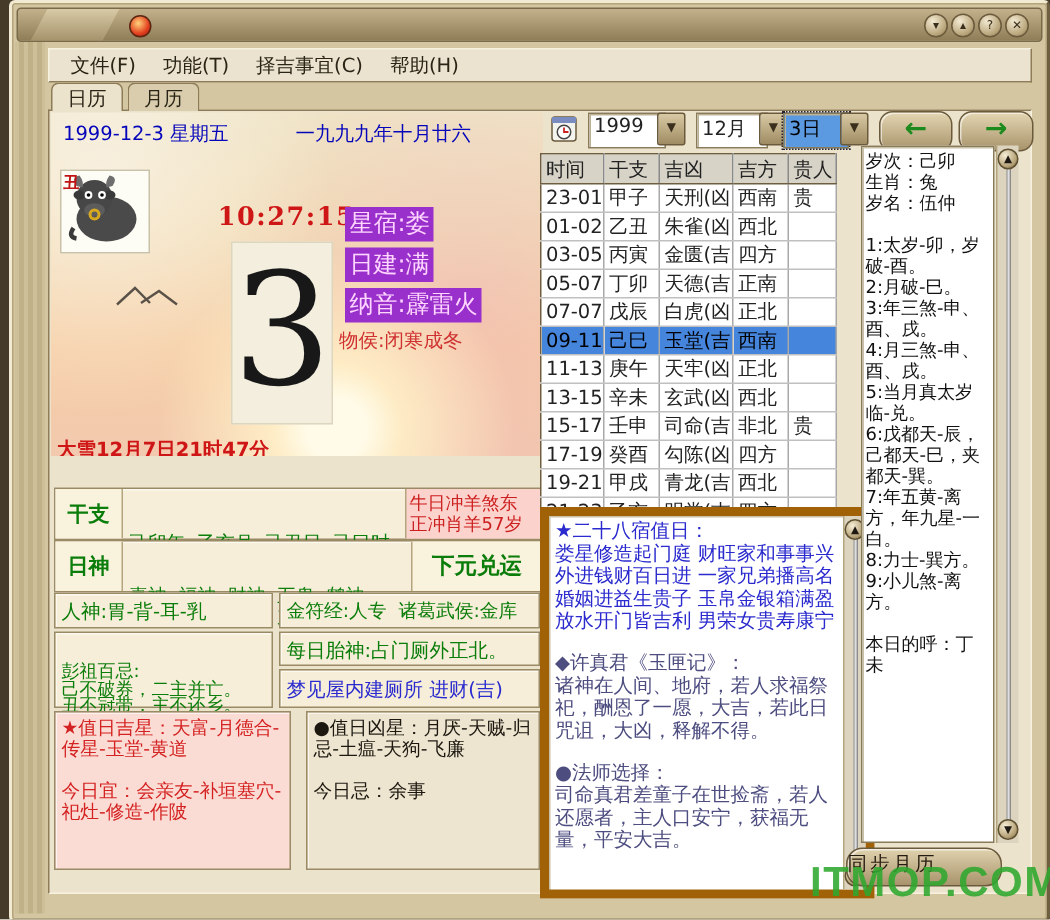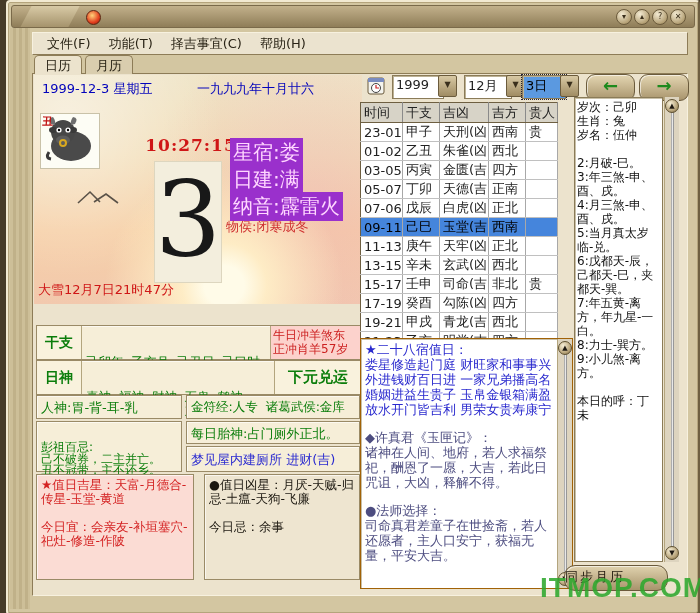--- a/index.html
+++ b/index.html
@@ -44,23 +44,23 @@
   .date-solar{position:absolute;left:8px;top:5px;color:#0404bb}
   .date-lunar{position:absolute;left:163px;top:5px;color:#0404bb}
   .ox-box{position:absolute;left:6px;top:38px;width:58px;height:54px;background:#fdfdf5;
        border:1px solid #c9c2a8}
   .ox-zhi{position:absolute;left:1px;top:0;color:#c01414;font-size:11px;font-weight:bold}
   .clock{position:absolute;left:92px;top:60px;width:130px;text-align:center;color:#cf1616;
        font:bold 17px "DejaVu Serif",serif;letter-spacing:1px}
   .bignum{position:absolute;left:120px;top:86px;width:66px;height:120px;background:#f3eedd;
        border:1px solid #ddd6bf;text-align:center;font-family:"DejaVu Serif",serif;
        font-size:104px;line-height:116px;color:#181818}
-  .ptag{position:absolute;background:#9a30cc;color:#ffd6ff;font-size:20px;padding:1px 3px;white-space:nowrap}
+  .ptag{position:absolute;background:#9a30cc;color:#ffd6ff;font-size:16px;padding:1px 3px;white-space:nowrap}
   .wuhou{position:absolute;left:192px;top:143px;color:#cf3030}
-  .term{position:absolute;left:4px;top:206px;color:#cf1616;font-weight:normal}
+  .term{position:absolute;left:4px;top:216px;color:#cf1616;font-weight:bold}
   
   .ibox{position:absolute;background:#f6eed8;border:1px solid #9a8a66;
         box-shadow:inset 1px 1px 0 rgba(255,255,255,.65)}
   .g{color:#0b7d0b}.pre{white-space:pre-wrap}
   .lblcell{display:flex;align-items:center;justify-content:center;font-weight:bold;font-size:14px;
         color:#0b7d0b;border-right:1px solid #b3a57e;background:#f9f2dd}
   .pinkcell{background:#fcd2cc;color:#cc2020;font-size:12px;line-height:14px;padding:2px 2px;
         border-left:1px solid #b3a57e}
   .rowflex{display:flex;height:100%}
   .midcell{flex:1;padding:1px 4px;font-size:12.5px;line-height:14px}
@@ -75,21 +75,21 @@
         color:#1d8a1d;font-weight:bold;font-size:18px;line-height:22px;
         box-shadow:inset 1px 1px 0 rgba(255,255,255,.6)}
   table.hours{position:absolute;left:352px;top:100px;width:197px;border-collapse:collapse;
         background:#fff;border:1px solid #6e5f41;table-layout:fixed;font-size:13px}
   table.hours th{background:#d7d3c7;font-weight:normal;border-right:1px solid #8a8a8a;
         border-bottom:1px solid #6e5f41;height:19px;text-align:left;padding:0 0 0 3px;overflow:hidden;white-space:nowrap}
   table.hours td{border-right:1px solid #a8a8a8;border-bottom:1px solid #c0c0c0;height:16.6px;
         padding:0 0 0 3px;overflow:hidden;white-space:nowrap}
   table.hours tr.hl td{background:#4585dc;color:#000}
   .notesbox{position:absolute;left:352px;top:336px;width:211px;height:249px;background:#fff;
-        border:1px solid #a16207;box-shadow:inset 1px 1px 0 #c9c0a8;overflow:hidden}
+        border:6px solid #a16207;box-shadow:inset 1px 1px 0 #c9c0a8;overflow:hidden}
   .notes-text{position:absolute;left:4px;top:3px;right:20px;font-size:13px;line-height:15px}
   .note{margin-bottom:13px}
   .n1{color:#2a2ace}.n2{color:#4d4d80}
   .vscroll{position:absolute;width:14px;background:#ddd4bf;border-left:1px solid #b3a57e}
   .rod{position:absolute;left:6px;top:8px;bottom:8px;width:3px;
         background:linear-gradient(90deg,#8f8f8f,#e8e8e8,#6f6f6f)}
   .ball{position:absolute;left:0px;width:14px;height:14px;border-radius:50%;
         background:radial-gradient(circle at 35% 30%,#f6eed6,#b6a277 65%,#6f5e3e);
         border:1px solid #5e5030;box-sizing:border-box;color:#1d1812;font-size:7px;
         text-align:center;line-height:12px}
@@ -273,21 +273,21 @@
             <td></td>
           </tr>
     <tr>
             <td>05-07</td>
             <td>丁卯</td>
             <td>天德(吉)</td>
             <td>正南</td>
             <td></td>
           </tr>
     <tr>
-            <td>07-06</td>
+            <td>07-07</td>
             <td>戊辰</td>
             <td>白虎(凶)</td>
             <td>正北</td>
             <td></td>
           </tr>
     <tr class="hl">
             <td>09-11</td>
             <td>己巳</td>
             <td>玉堂(吉)</td>
             <td>西南</td>
@@ -358,20 +358,21 @@
       <div class="ball" style="top:2px">▲</div>
       <div class="ball" style="bottom:2px">▼</div>
     </div>
   </div>
 
   <div class="yearbox">
     <div>岁次：己卯</div>
     <div>生肖：兔</div>
     <div>岁名：伍仲</div>
     <div></div>
+    <div>1:太岁-卯，岁破-酉。</div>
     <div>2:月破-巳。</div>
     <div>3:年三煞-申、酉、戌。</div>
     <div>4:月三煞-申、酉、戌。</div>
     <div>5:当月真太岁临-兑。</div>
     <div>6:戊都天-辰，己都天-巳，夹都天-巽。</div>
     <div>7:年五黄-离方，年九星-一白。</div>
     <div>8:力士-巽方。</div>
     <div>9:小儿煞-离方。</div>
     <div></div>
     <div>本日的呼：丁未</div>

